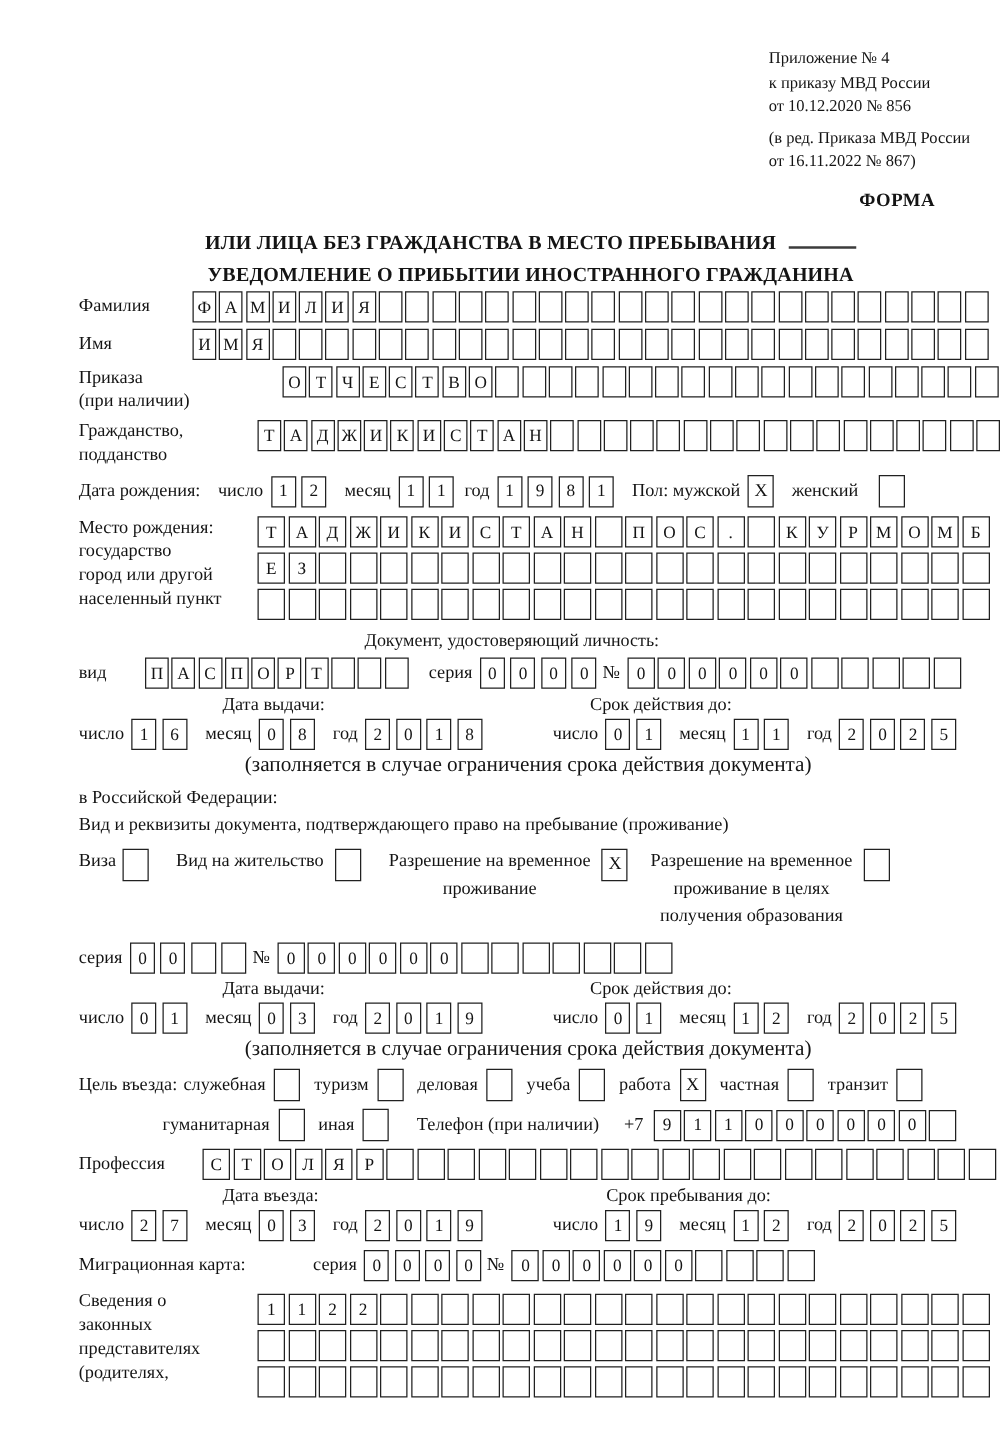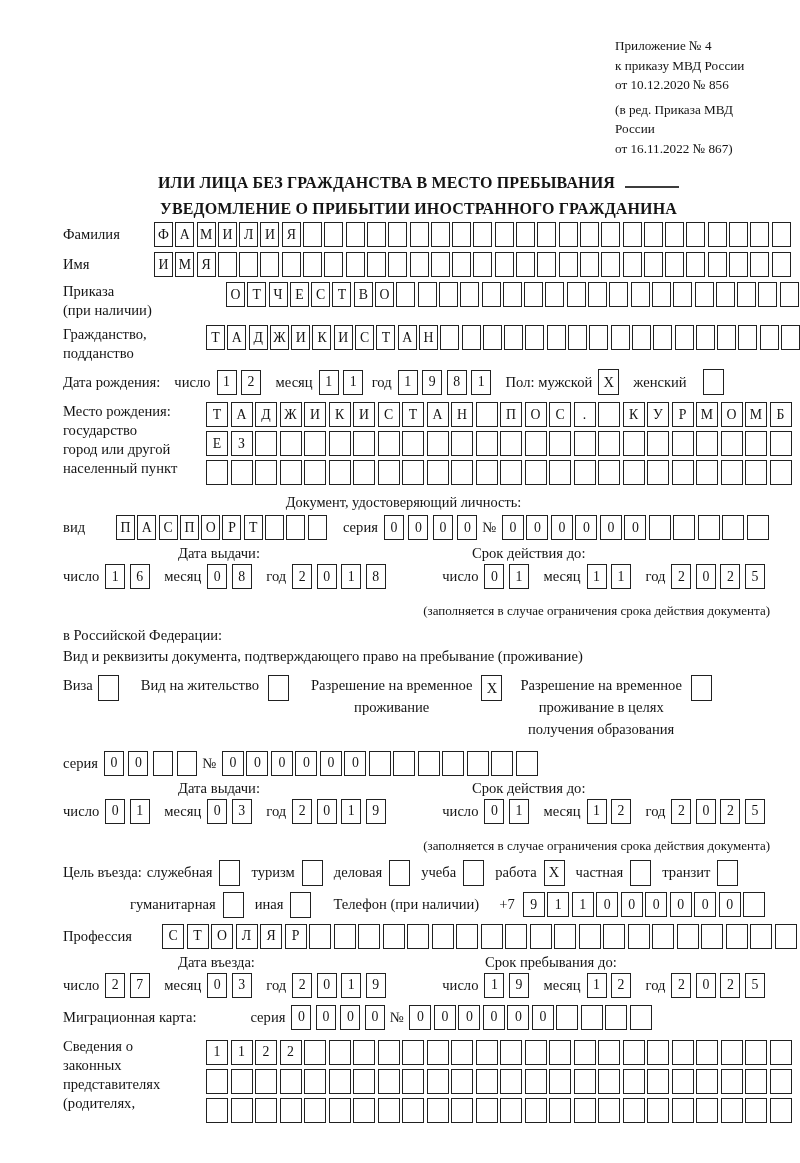--- a/index.html
+++ b/index.html
@@ -1,21 +1,21 @@
 <!DOCTYPE html>
 <html lang="ru"><head>
 <meta charset="utf-8">
 <style>
   html,body{margin:0;padding:0;background:#fff;}
   body{
     width:800px;height:1163px;
     font-family:"Liberation Serif","DejaVu Serif",serif;
     color:#141414;
   }
-  .page{box-sizing:border-box;width:800px;height:1163px;padding:36px 26px 0 63px;overflow:hidden;background:#fff;}
+  .page{box-sizing:border-box;width:800px;height:1163px;padding:36px 14px 0 63px;overflow:hidden;background:#fff;}
 
   
   .appendix{margin-left:552px;font-size:13.2px;line-height:1.48;}
   .appendix .gap{margin-top:5px;}
   .forma{text-align:right;font-weight:bold;font-size:15px;margin:14px 38px 0 0;letter-spacing:.4px;}
   .title{text-align:center;font-weight:bold;font-size:16px;line-height:1.62;margin-top:12px;letter-spacing:.15px;}
   .blank{display:inline-block;width:54px;border-bottom:2.2px solid #3c3c3c;margin-left:10px;}
   .sec-h{font-weight:bold;font-size:15.2px;margin:20px 0 13px 0;}
 
   
@@ -42,21 +42,21 @@
   
   .dheads{display:flex;font-size:14.6px;margin:3px 0 2px 0;}
   .dh-left{margin-left:115px;}
   .dh-right{margin-left:212px;}
   .dh-right2{margin-left:230px;}
   .drow{display:flex;align-items:center;font-size:14.6px;}
   .dgrp{display:flex;align-items:center;}
   .dl{margin-right:6px;}
   .mr10{margin-right:10px;}
   .off52{margin-left:52px;}
-  .note{text-align:right;font-size:13px;margin:14px 4px 6px 0;}
+  .note{text-align:center;font-size:17px;margin:2px 4px 6px 0;}
 
   .plain{font-size:14.6px;line-height:1.45;}
 
   
   .opts{display:flex;align-items:flex-start;font-size:14.6px;margin:8px 0 10px 0;}
   .opt{display:flex;align-items:flex-start;}
   .optlbl{text-align:center;line-height:1.5;}
   .opt .chk{margin-left:9px;}
   .ml22{margin-left:22px;} .ml18{margin-left:18px;}
 
@@ -72,20 +72,21 @@
 <div class="page">
 
   <div class="appendix">
     <div>Приложение № 4</div>
     <div>к приказу МВД России</div>
     <div>от 10.12.2020 № 856</div>
     <div class="gap">(в ред. Приказа МВД России</div>
     <div>от 16.11.2022 № 867)</div>
   </div>
 
+  <div class="forma">ФОРМА</div>
 
   <div class="title">
     <div>
       <span>ИЛИ ЛИЦА БЕЗ ГРАЖДАНСТВА В МЕСТО ПРЕБЫВАНИЯ</span><span class="blank"></span>
     </div>
     <div>УВЕДОМЛЕНИЕ О ПРИБЫТИИ ИНОСТРАННОГО ГРАЖДАНИНА</div>
   </div>
 
 
   <div class="row">

